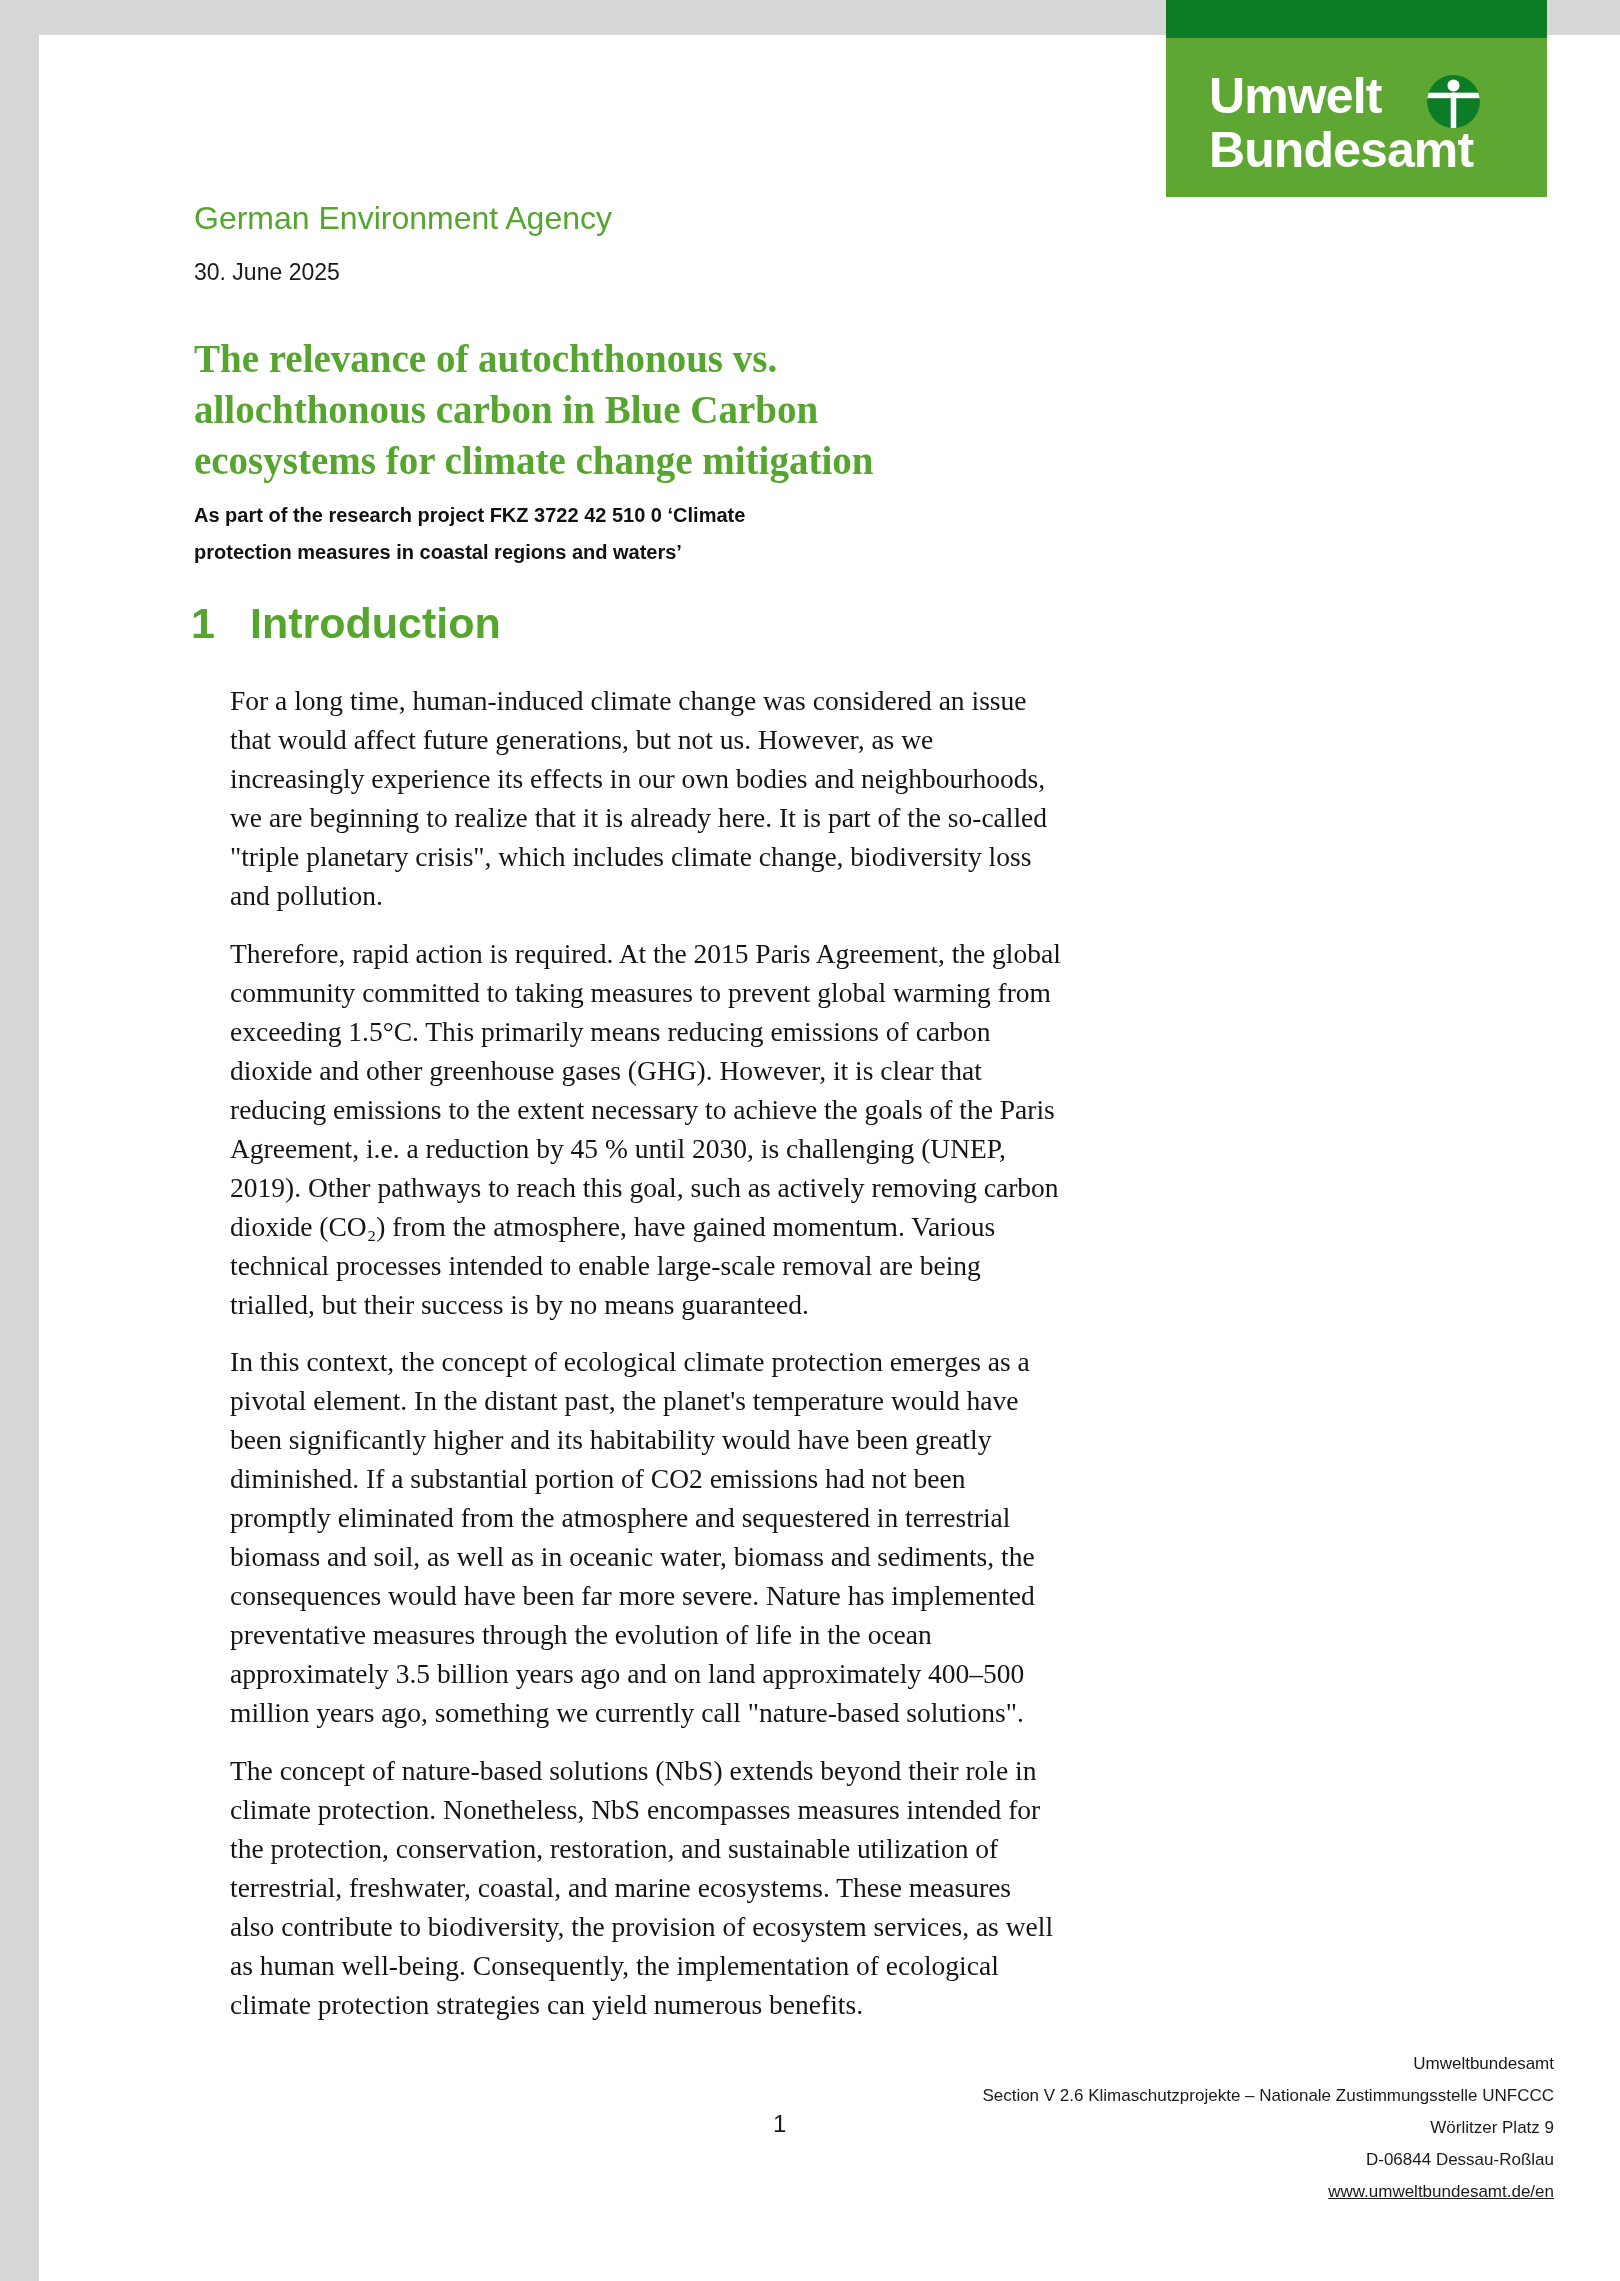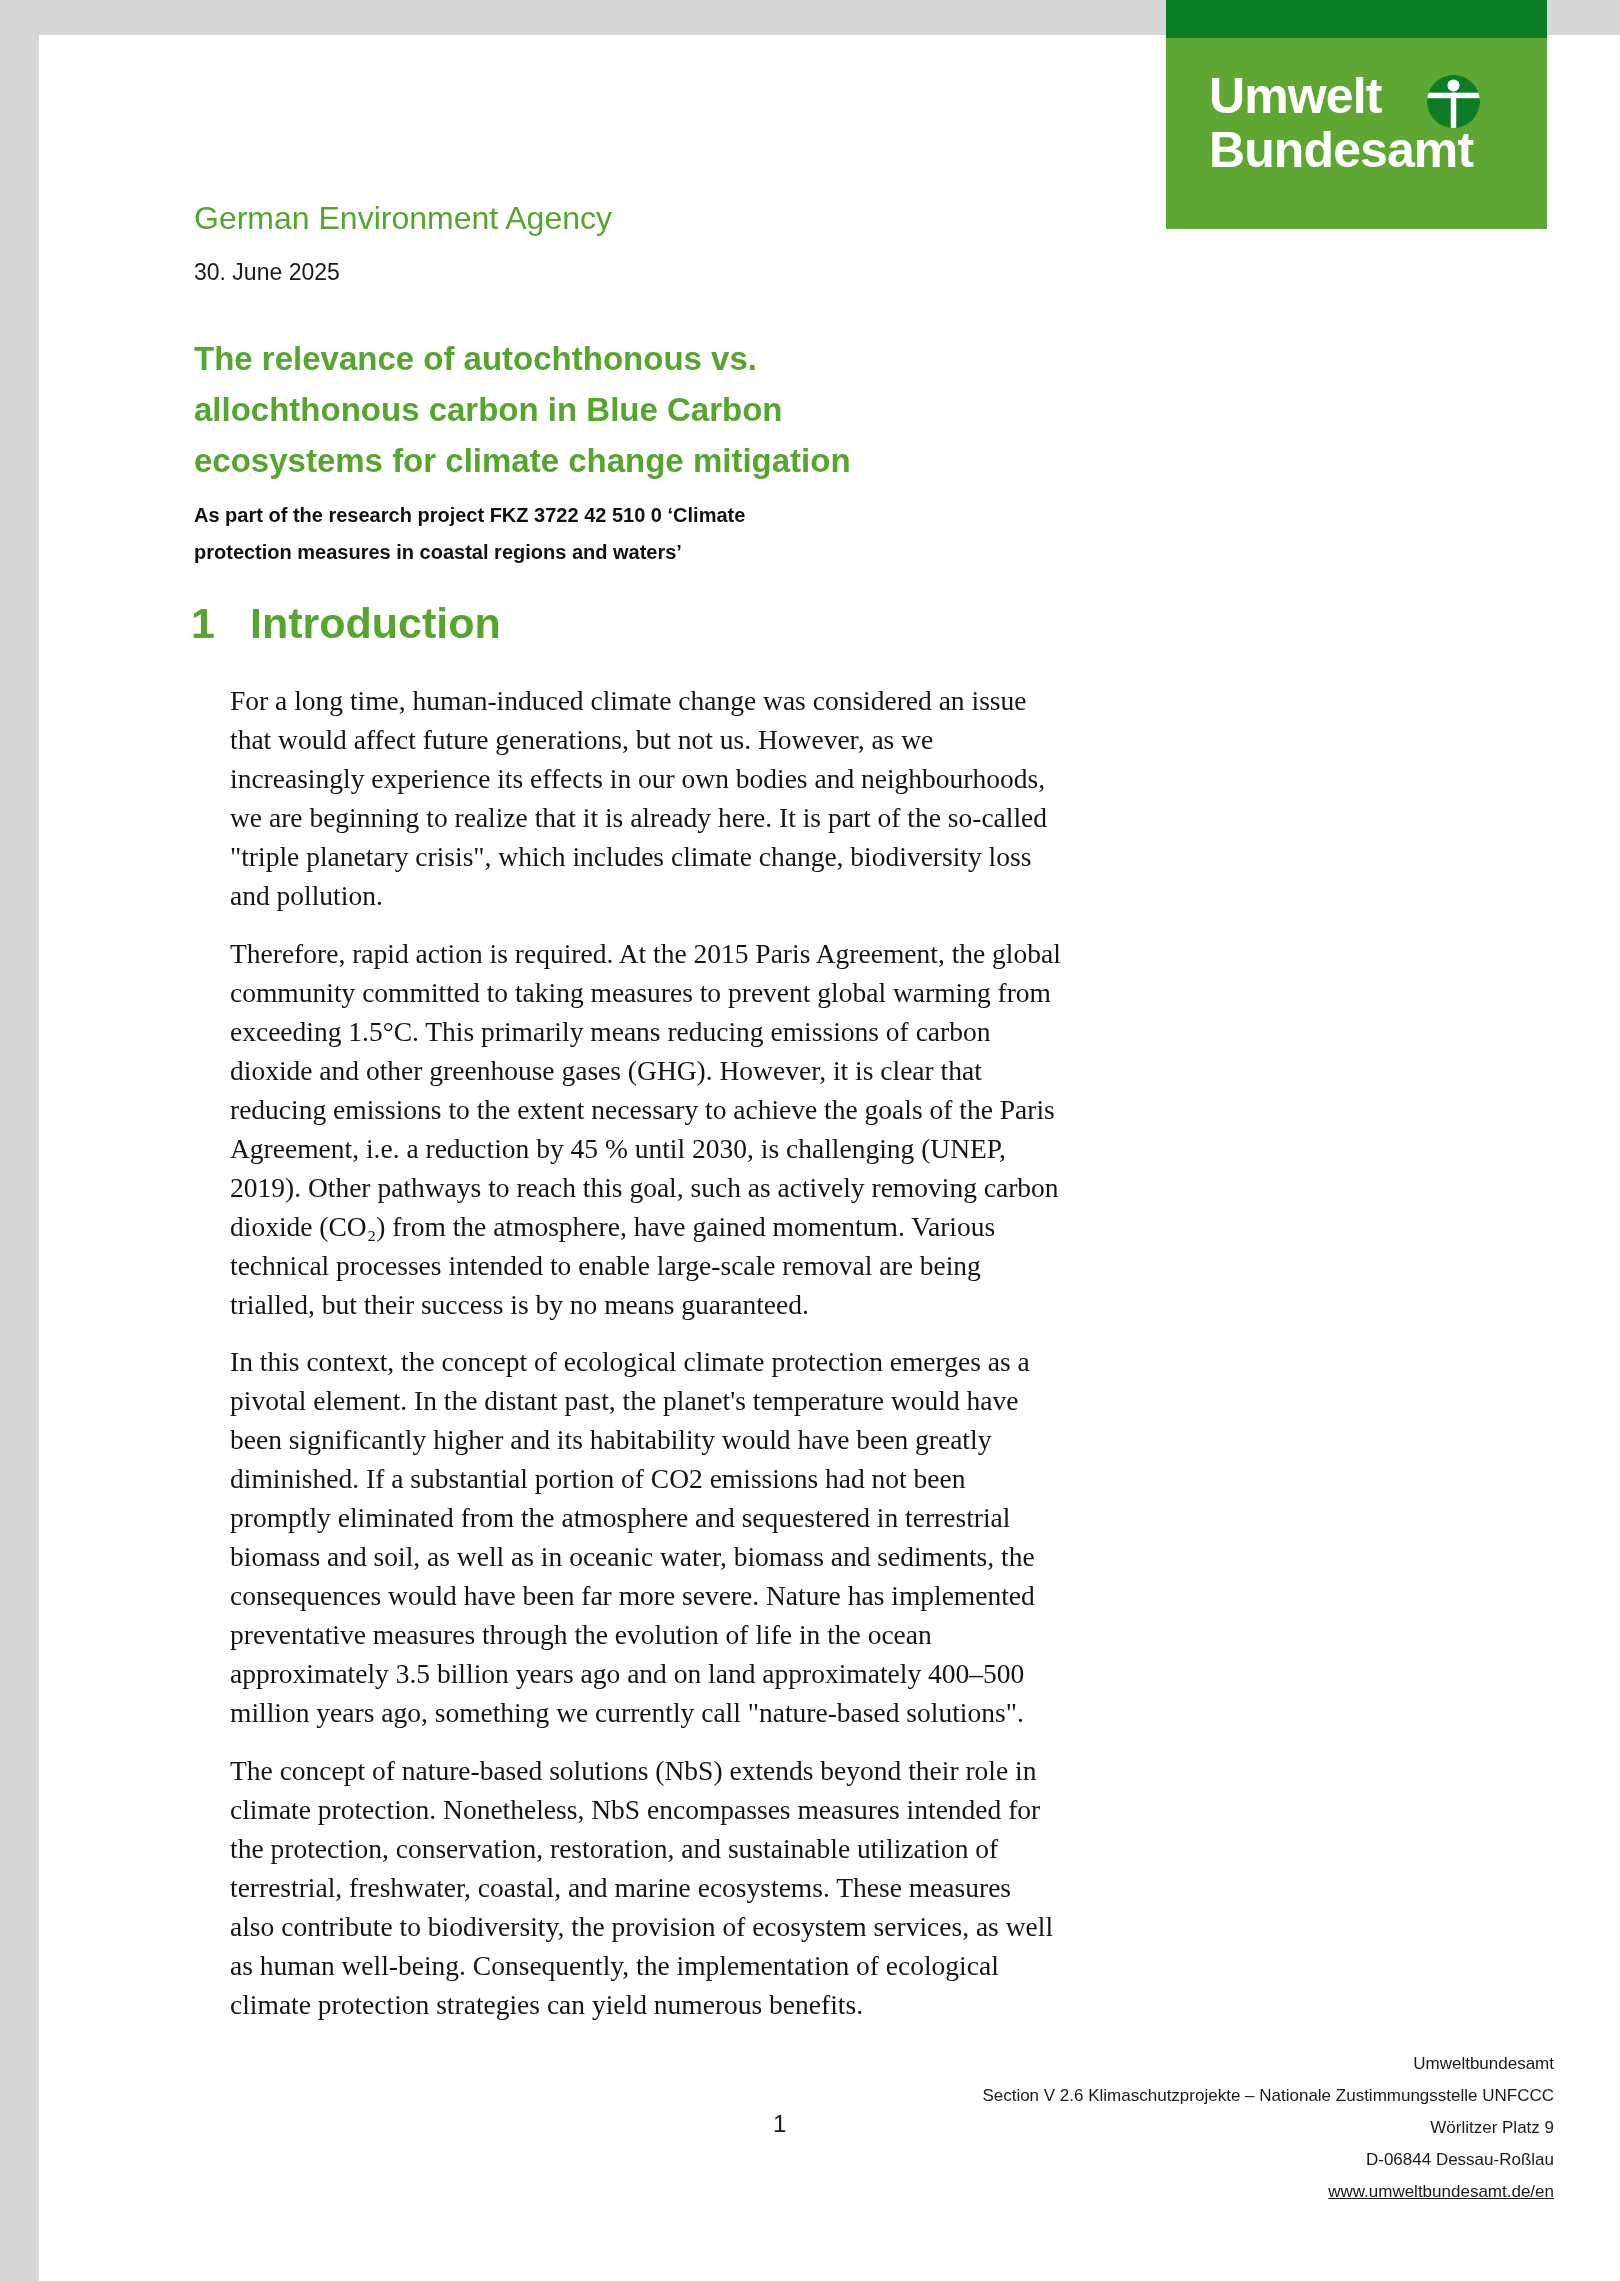--- a/index.html
+++ b/index.html
@@ -13,21 +13,21 @@
   }
   .viewer-top-strip {
     position:absolute; top:0; left:0; width:1621px; height:35px;
     background:var(--viewer-gray);
   }
   .viewer-left-strip {
     position:absolute; top:0; left:0; width:39px; height:2281px;
     background:var(--viewer-gray);
   }
   .logo-box {
-    position:absolute; left:1166px; top:0; width:381px; height:229px;
+    position:absolute; left:1166px; top:0; width:381px; height:197px;
     background:var(--logo-green);
   }
   .logo-bleed {
     position:absolute; top:0; left:0; width:381px; height:38px;
     background:var(--logo-dark-green);
   }
   .logo-wordmark {
     position:absolute; left:43px; top:69px;
     color:#ffffff; font-weight:bold; font-size:50px; line-height:54px;
     letter-spacing:-0.9px;
@@ -38,22 +38,23 @@
   .agency-line {
     position:absolute; left:194px; top:200px;
     font-size:32px; color:var(--brand-green);text-align:center;
   }
   .date-line {
     position:absolute; left:194px; top:259px;
     font-size:23px; color:#1a1a1a;
   }
   .doc-title {
     position:absolute; left:194px; top:333px; width:1011px;
-    font-size:33px; line-height:51px; font-weight:bold;
+    font-size:39px; line-height:51px; font-weight:bold;
     color:var(--brand-green);
+    font-family:Liberation Serif, serif;
   }
   .doc-subtitle {
     position:absolute; left:194px; top:497px; width:1011px;
     font-size:20px; line-height:37px; font-weight:bold; color:#111111;
   }
   .section-heading {
     position:absolute; left:191px; top:599px;
     display:flex; align-items:baseline;
     font-size:43px; font-weight:bold; color:var(--brand-green);
   }

